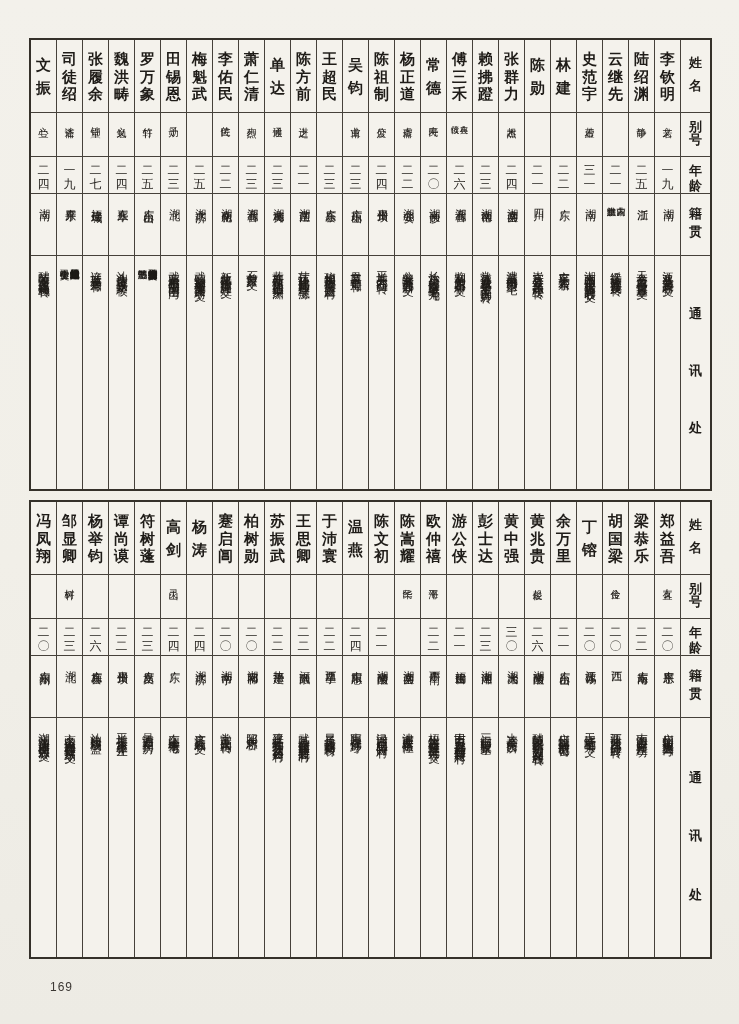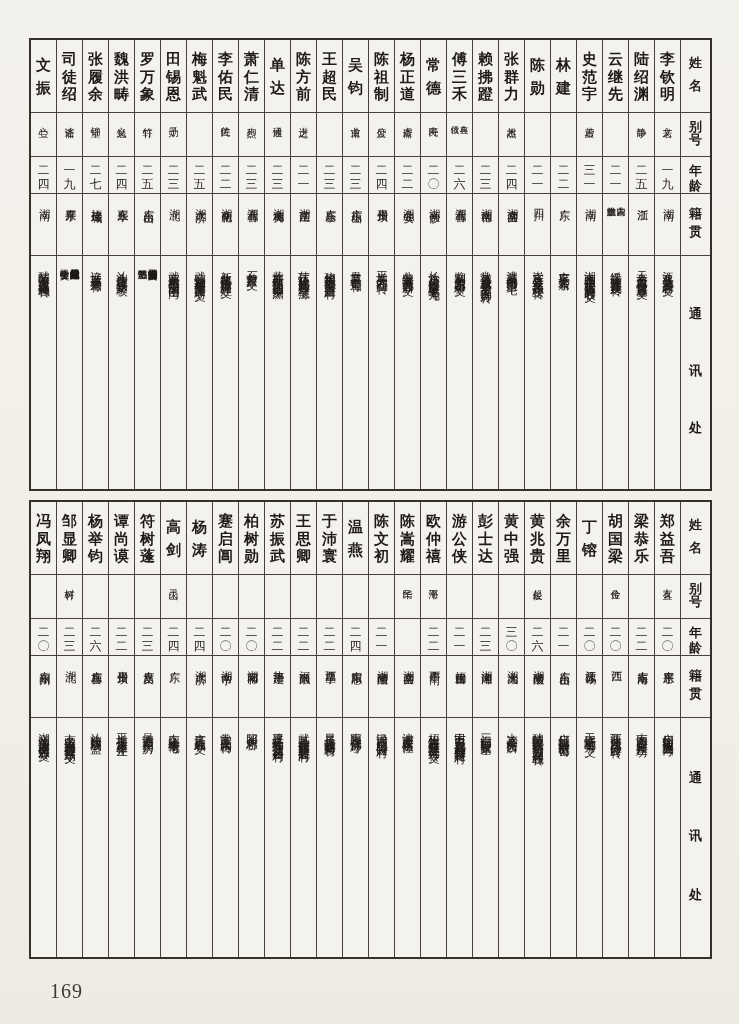--- a/index.html
+++ b/index.html
@@ -64,22 +64,22 @@
   .r-name .chars{justify-content:space-evenly;padding:5px 0 7px;}
   .r-age .chars{justify-content:center;gap:2px;padding:2px 0;}
   .cchar{line-height:1;}
   .r-name .cchar{font-size:15px;font-weight:700;}
   .r-age .cchar{font-size:12px;}
   .head .cchar{font-size:13px;font-weight:700;}
   .head.chars-cell{padding:4px 0 6px;}
   .head .chars{justify-content:space-evenly;padding:3px 0 5px;}
   .page-number{
     position:absolute;left:50px;top:980px;
-    font-family:Liberation Serif, serif;
-    font-size:20px;color:#3b3733;letter-spacing:1px;
+    font-family:Liberation Sans, sans-serif;
+    font-size:12px;color:#3b3733;letter-spacing:1px;
   }
 </style>
 </head>
 <body>
 
 <div class="page">
   <div class="dir-table" id="table-top">
       <div class="col header-col">
         <div class="cell head chars-cell r-name">
           <div class="chars">

